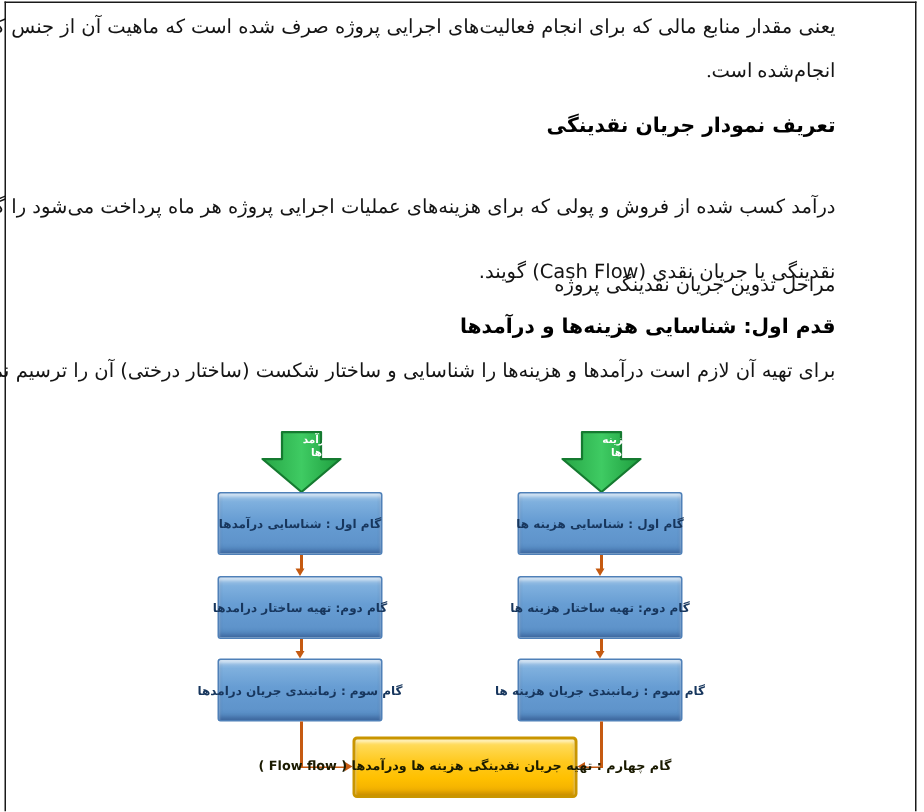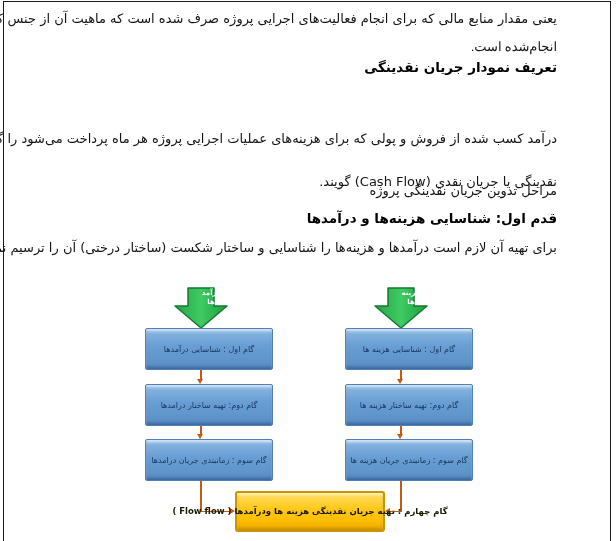--- a/index.html
+++ b/index.html
@@ -32,28 +32,28 @@
     white-space:nowrap;
     line-height:18px;
   }
   .doc-line.bold { font-weight:bold; font-size:13.5px; color:#000; }
 
   
   .diagram { position:absolute; left:0; top:280px; width:616px; height:261px; }
 
   .step-box {
     position:absolute;
-    width:128px; height:42px;
+    width:110px; height:42px;
     background:linear-gradient(180deg,#a9c9e8 0%,#7fb0de 14%,#679dd3 45%,#5f94cb 82%,#4e83bc 100%);
     border:1px solid #4f80b8;
     border-radius:2px;
     box-shadow:inset 0 2px 2px rgba(255,255,255,0.5), inset 0 -2px 3px rgba(0,0,50,0.22);
     display:flex; align-items:center; justify-content:center;
     direction:rtl;
-    font-size:8px; font-weight:normal; color:#17365d;
+    font-size:8px; font-weight:bold; color:#17365d;
     white-space:nowrap; text-align:center;
   }
   .col-income .step-box { left:145px; }
   .col-cost   .step-box { left:345px; }
 
   .final-box {
     position:absolute;
     left:235px; top:211px;
     width:150px; height:41px;
     background:linear-gradient(180deg,#ffe06a 0%,#ffc91e 40%,#ffc000 70%,#eeab00 100%);
@@ -96,21 +96,21 @@
 </style>
 </head>
 <body>
 
 <div class="page">
   <div class="frame"></div>
 
   <div class="doc-line" style="top:10px;">یعنی مقدار منابع مالی که برای انجام فعالیت‌های اجرایی پروژه صرف شده است که ماهیت آن از جنس کار</div>
   <div class="doc-line" style="top:38px;font-family:Liberation Serif, serif;">انجام‌شده است.</div>
 
-  <div class="doc-line bold" style="top:58px;">تعریف نمودار جریان نقدینگی</div>
+  <div class="doc-line bold" style="top:75px;">تعریف نمودار جریان نقدینگی</div>
 
   <div class="doc-line" style="top:130px;">درآمد کسب شده از فروش و پولی که برای هزینه‌های عملیات اجرایی پروژه هر ماه پرداخت می‌شود را گردش</div>
   <div class="doc-line" style="top:157px;margin-top:16px;">نقدینگی یا جریان نقدی (Cash Flow) گویند.</div>
 
   <div class="doc-line" style="top:182px;">مراحل تدوین جریان نقدینگی پروژه</div>
 
   <div class="doc-line bold" style="top:209px;">قدم اول: شناسایی هزینه‌ها و درآمدها</div>
 
   <div class="doc-line" style="top:239px;">برای تهیه آن لازم است درآمدها و هزینه‌ها را شناسایی و ساختار شکست (ساختار درختی) آن را ترسیم نماییم:</div>
 

